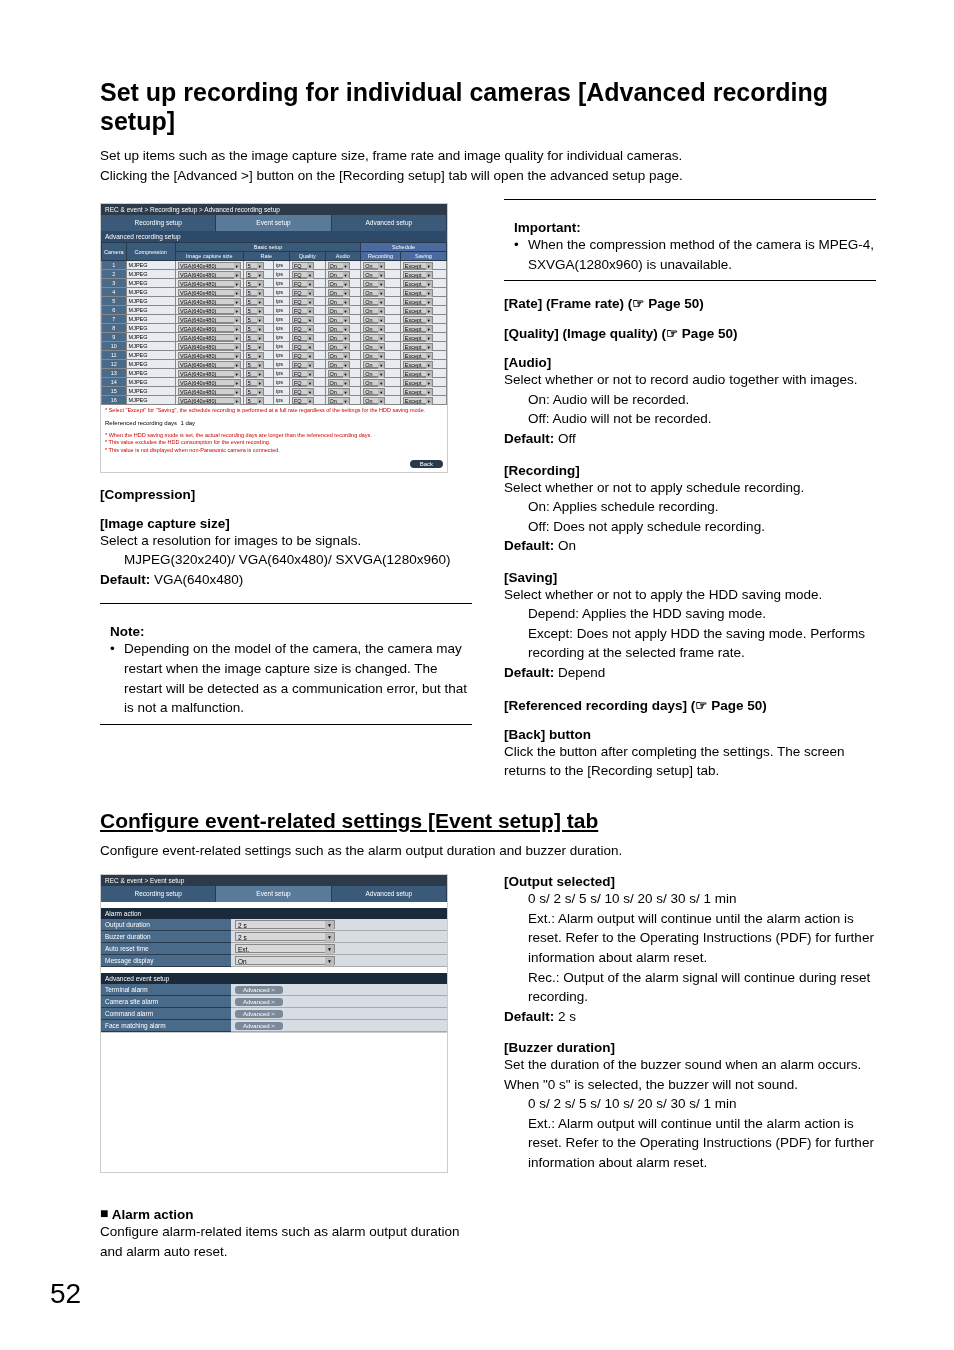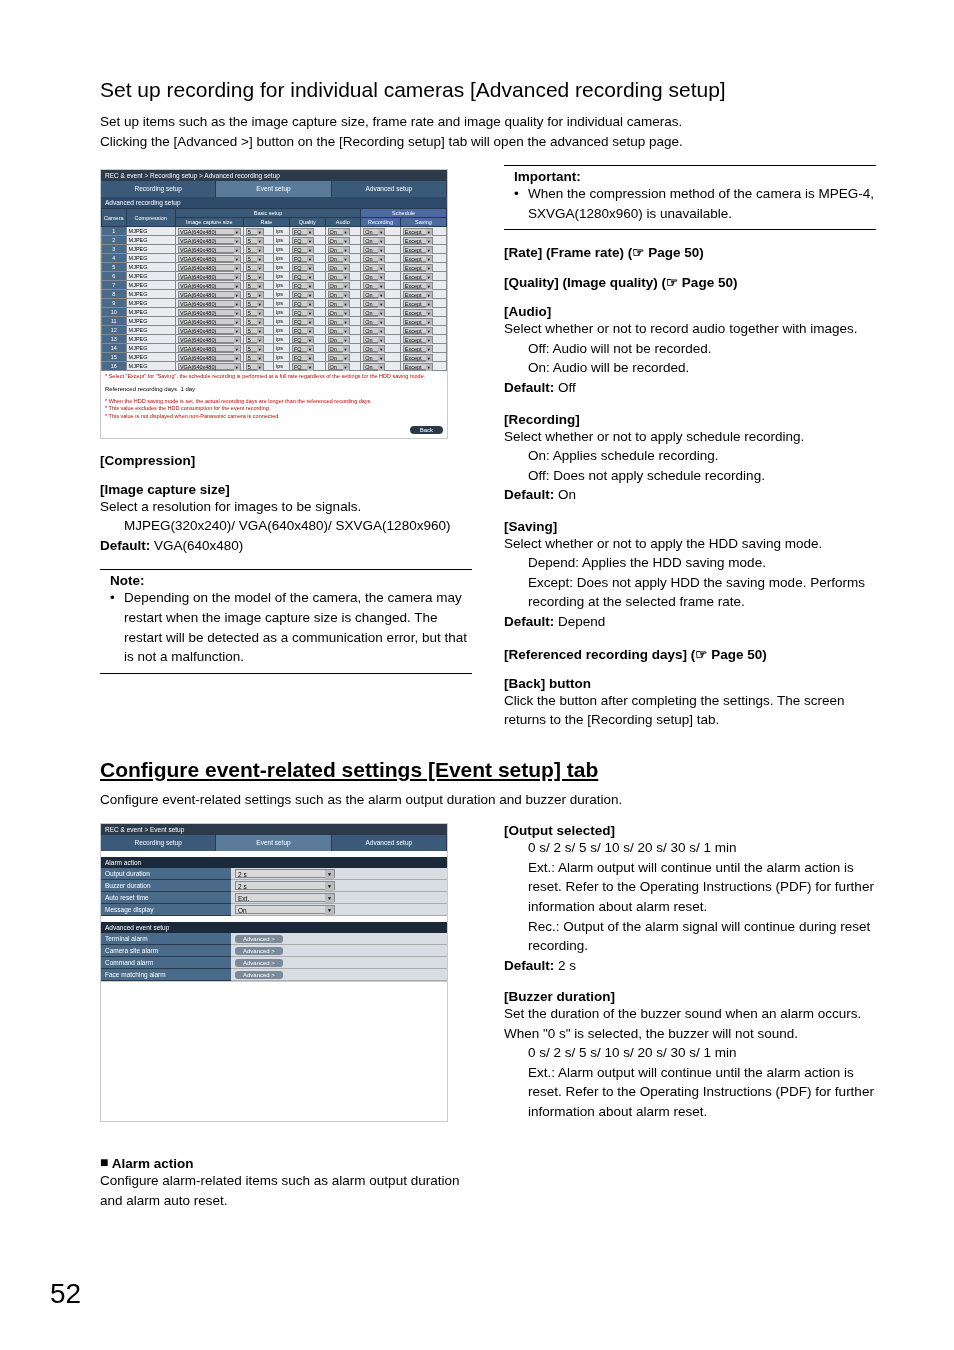--- a/index.html
+++ b/index.html
@@ -1,26 +1,26 @@
 <!DOCTYPE html>
 <html><head>
 <meta charset="utf-8">
 <style>
   * { box-sizing: border-box; margin: 0; padding: 0; }
   body { font-family: Arial, Helvetica, sans-serif; width: 954px; height: 1350px; background: #fff; position: relative; color: #000; }
   .page { padding: 78px 78px 0 100px; }
-  h1 { font-size: 21px; font-weight: normal; margin-bottom: 10px; }
+  h1 { font-size: 25px; font-weight: bold; margin-bottom: 10px; }
   h2 { font-size: 21px; font-weight: bold; margin-top: 28px; margin-bottom: 8px; text-decoration: underline; }
   .intro { font-size: 13.5px; line-height: 1.45; margin-bottom: 14px; }
   .two-col { display: flex; gap: 32px; }
   .col { flex: 1; min-width: 0; }
   .section-head { font-size: 13.5px; font-weight: bold; margin-top: 14px; }
   .body-text { font-size: 13.5px; line-height: 1.45; }
   .indent { padding-left: 24px; }
-  .note-box { border-top: 1px solid #000; border-bottom: 1px solid #000; padding: 3px 0 6px 0; margin-top: 14px; }
+  .note-box { border-top: 1px solid #000; border-bottom: 1px solid #000; padding: 20px 0 6px 0; margin-top: 14px; }
   .note-title { font-size: 13.5px; font-weight: bold; padding-left: 10px; }
   .note-body { font-size: 13.5px; line-height: 1.45; padding-left: 10px; display: flex; }
   .bullet { width: 14px; flex-shrink: 0; }
   .page-num { position: absolute; left: 50px; bottom: 40px; font-size: 28px; font-weight: 300; }
   .small-black-square { display: inline-block; font-size: 14px; vertical-align: 1px;}
 
   
   .ss1 { width: 348px; background:#fff; font-size:6px; color:#000; margin-top:4px; }
   .ss1 .crumb { background:#2d3a4a; color:#fff; padding:2px 4px; font-size:6.5px; }
   .ss1 .tabs { display:flex; height:16px; background:#c9d4dd; }
@@ -311,22 +311,22 @@
           <span class="bullet">•</span>
           <span>When the compression method of the camera is MPEG-4, SXVGA(1280x960) is unavailable.</span>
         </div>
       </div>
 
       <div class="section-head">[Rate] (Frame rate) (☞ Page 50)</div>
       <div class="section-head">[Quality] (Image quality) (☞ Page 50)</div>
 
       <div class="section-head">[Audio]</div>
       <div class="body-text">Select whether or not to record audio together with images.</div>
+      <div class="body-text indent">On: Audio will be recorded.</div>
       <div class="body-text indent">Off: Audio will not be recorded.</div>
-      <div class="body-text indent">On: Audio will be recorded.</div>
       <div class="body-text"><b>Default: </b><span>Off</span></div>
 
       <div class="section-head">[Recording]</div>
       <div class="body-text">Select whether or not to apply schedule recording.</div>
       <div class="body-text indent">On: Applies schedule recording.</div>
       <div class="body-text indent">Off: Does not apply schedule recording.</div>
       <div class="body-text"><b>Default: </b><span>On</span></div>
 
       <div class="section-head">[Saving]</div>
       <div class="body-text">Select whether or not to apply the HDD saving mode.</div>

